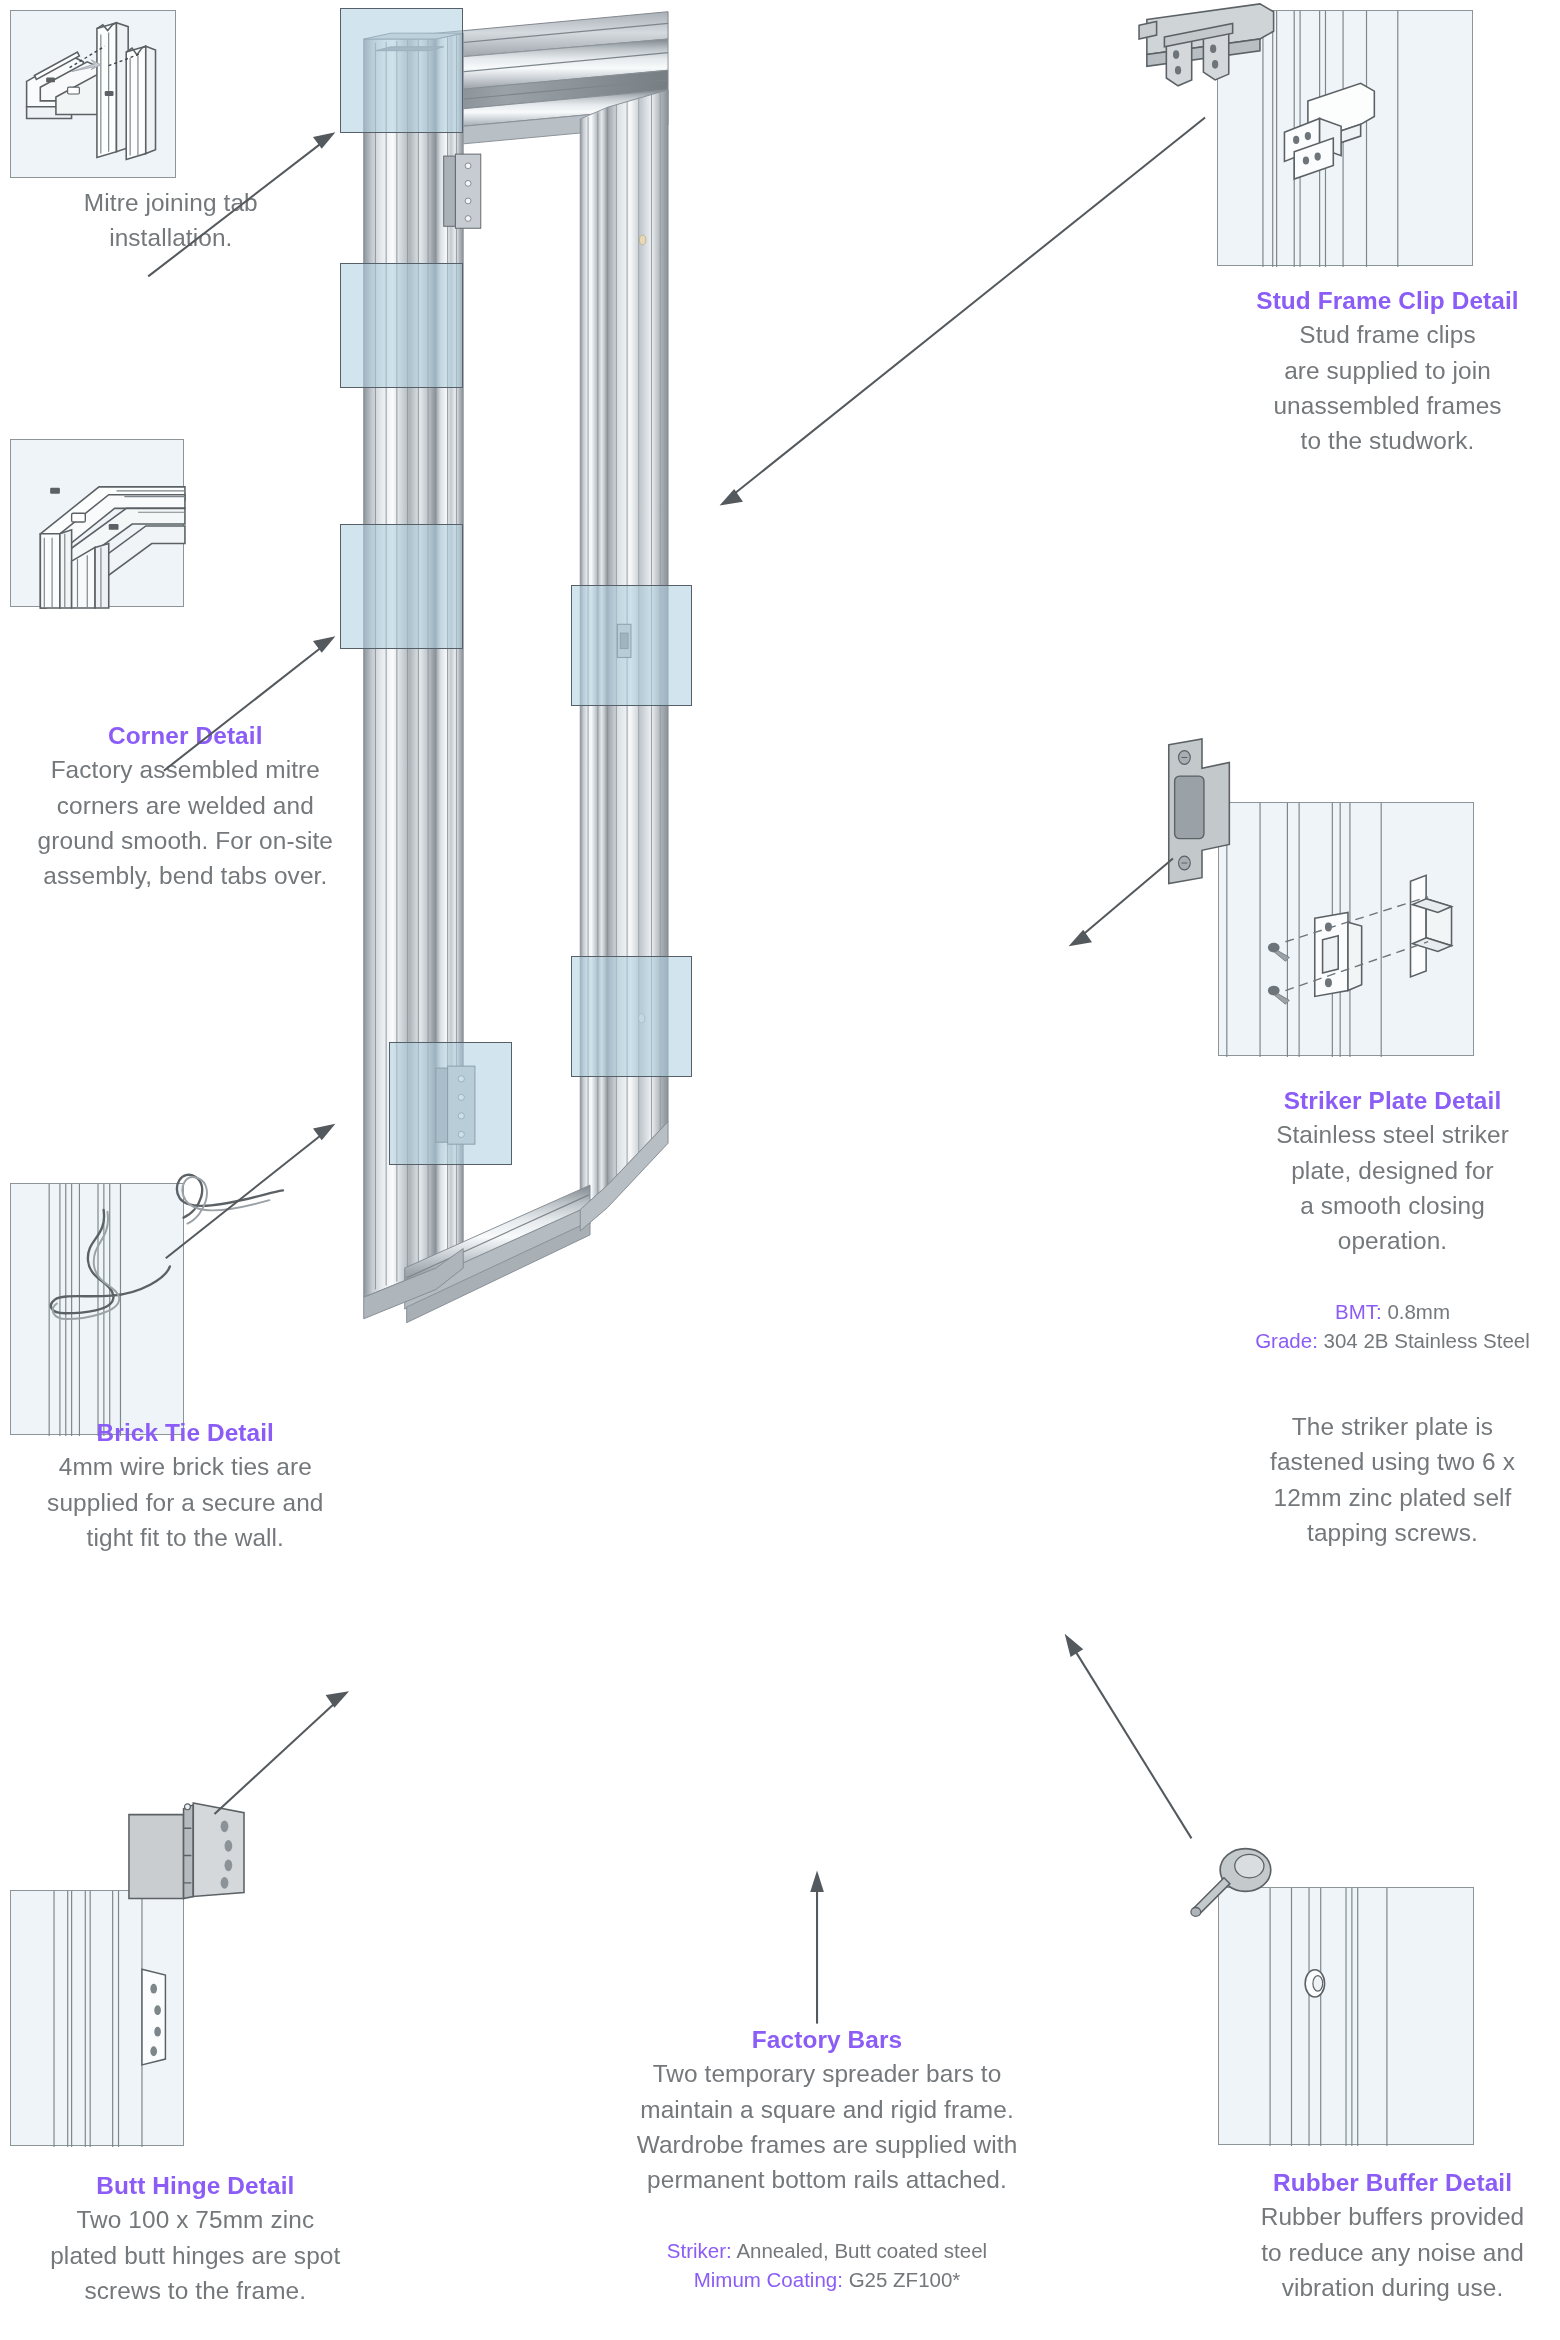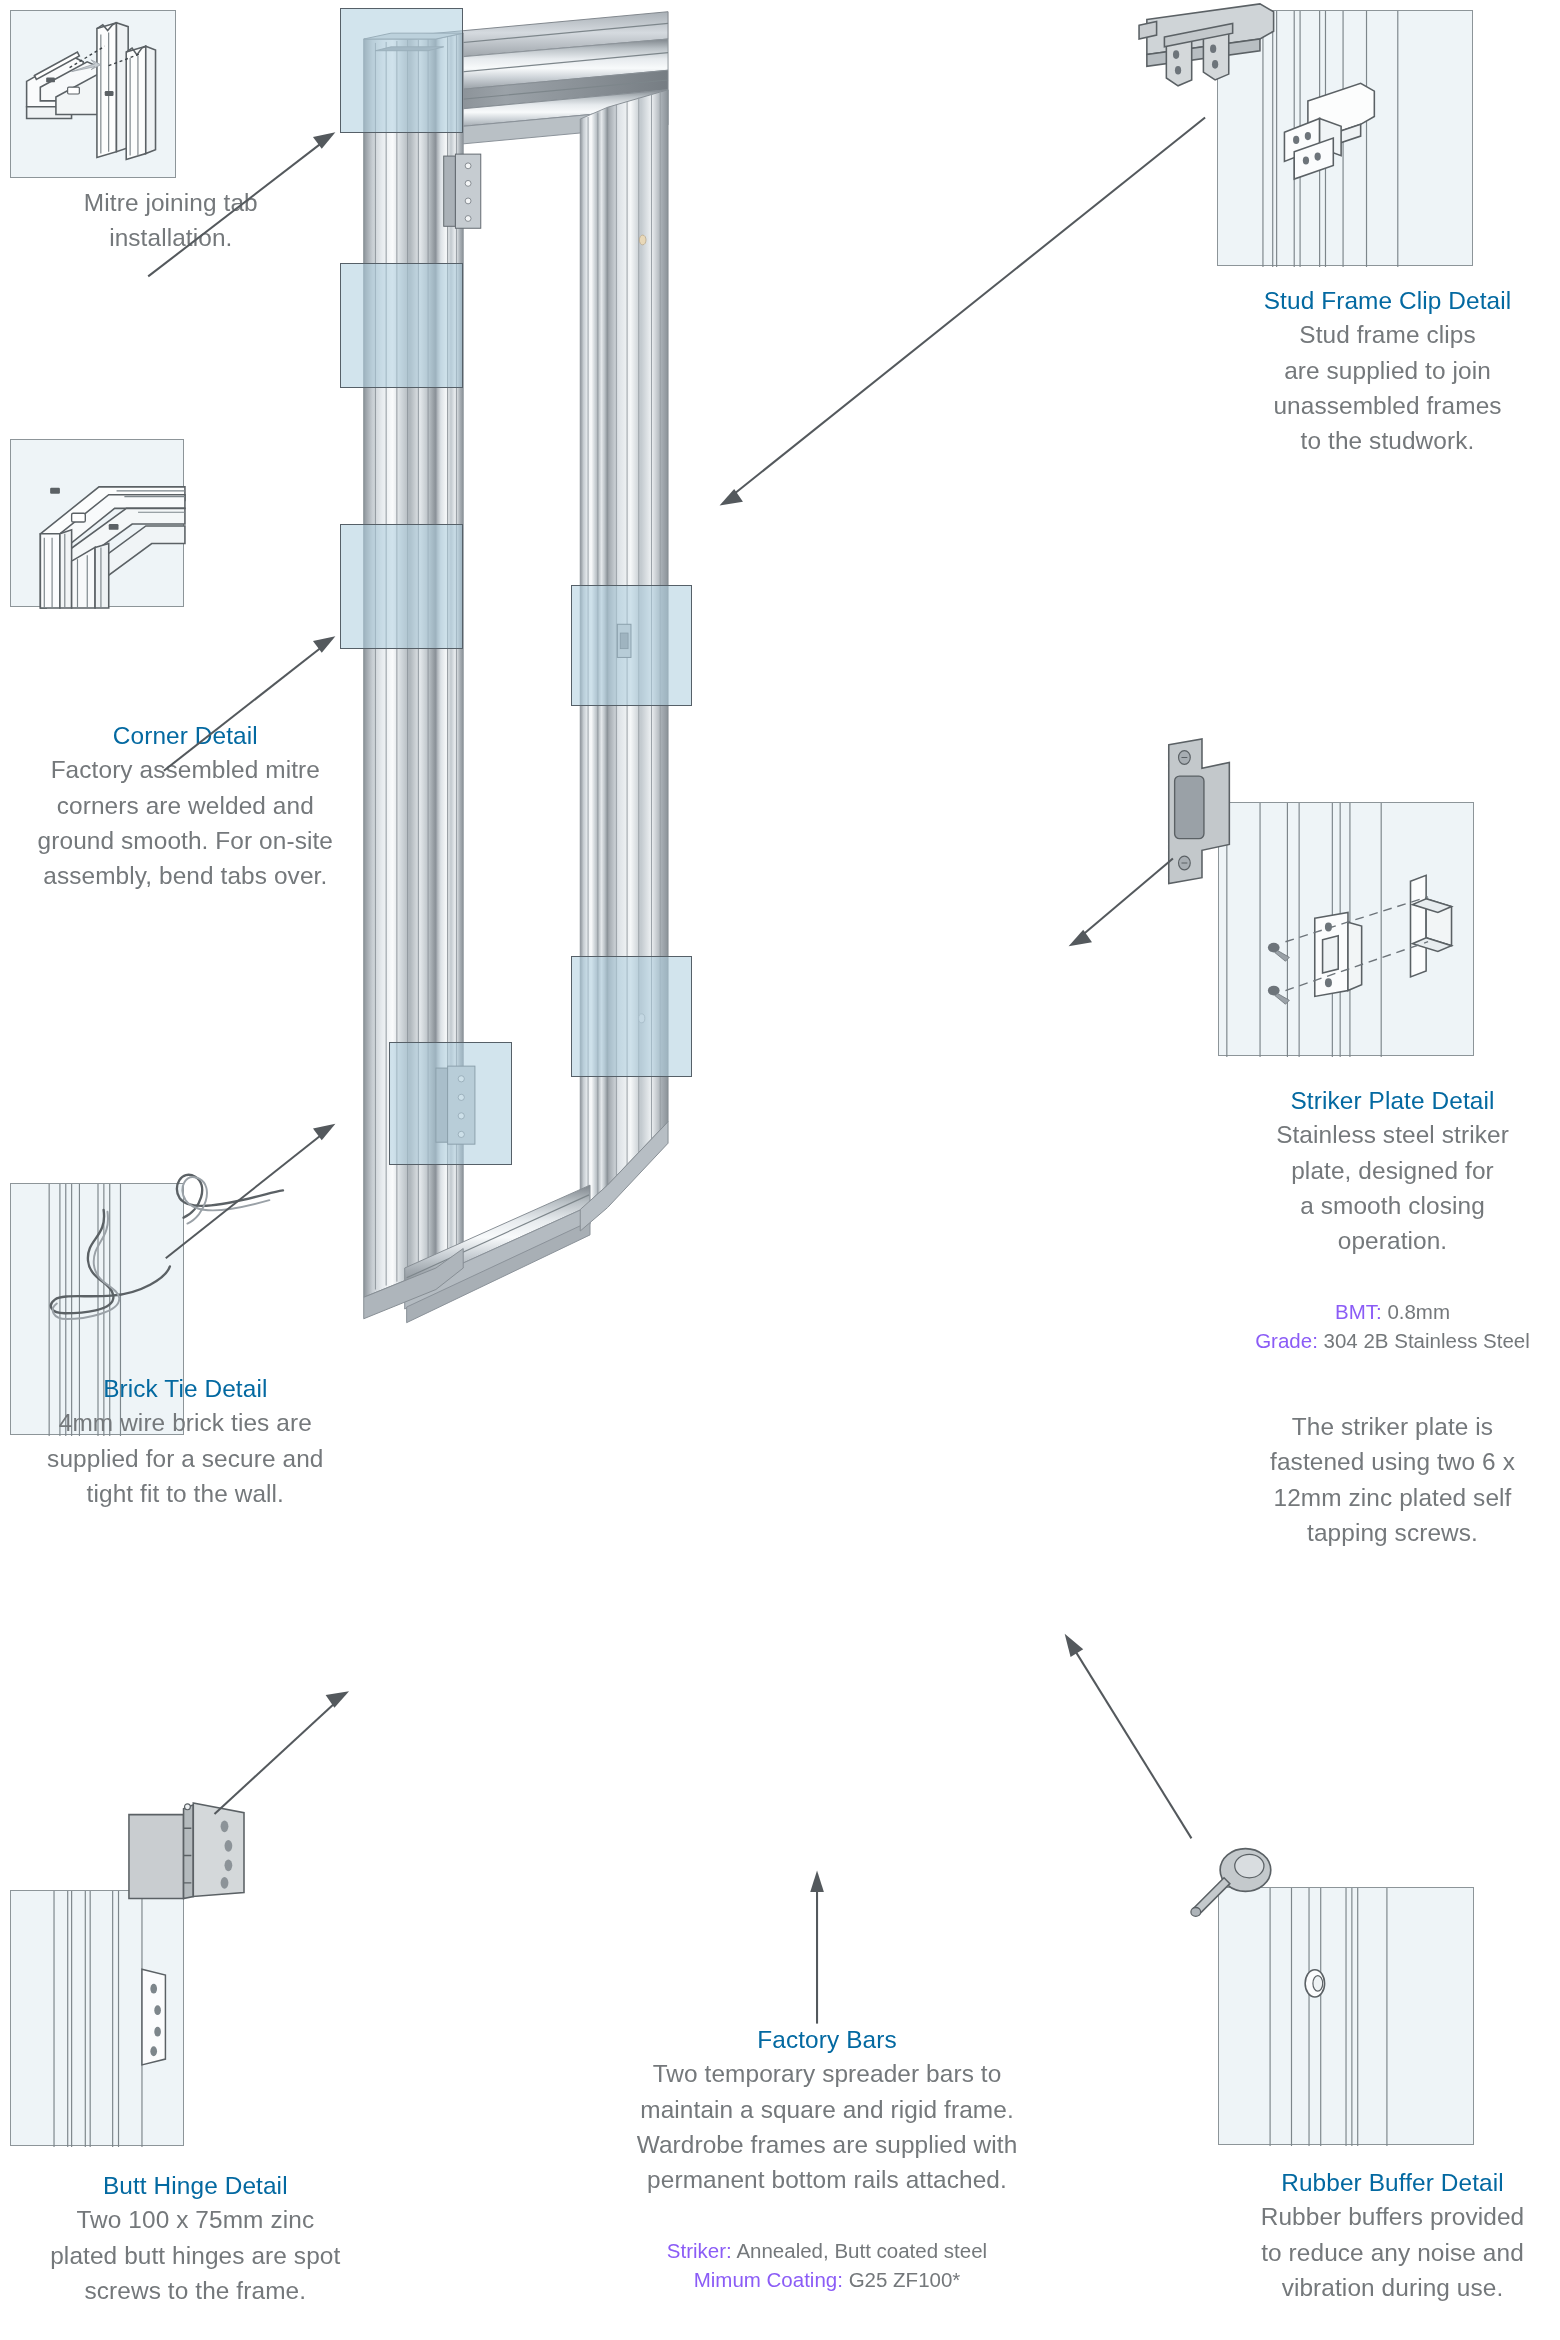--- a/index.html
+++ b/index.html
@@ -10,21 +10,21 @@
     color:#6c6f72;
     position:relative;
     overflow:hidden;
   }
   .stage { position:absolute; inset:0; width:1560px; height:2341px; }
   .abs { position:absolute; }
 
   
   .txt { position:absolute;text-align:center; }
   .txt h3 {
-    font-size:24.4px; font-weight:normal; color:#0369a1;
+    font-size:24.4px; font-weight:bold; color:#8b5cf6;
     line-height:1.32; letter-spacing:0.1px;
   }
   .txt p {
     font-size:24.4px; font-weight:normal; color:#74787b;
     line-height:1.45; letter-spacing:0.1px;
   }
   .spec { font-size:20.5px; line-height:1.42; color:#74787b; }
   .spec b { color:#8b5cf6; font-weight:normal; }
 
   
@@ -272,21 +272,21 @@
 
   <div class="abs" style="left:9.8px;top:1122px;width:273px;height:322px;">
     <svg width="273" height="322" viewBox="0 0 280 330">
       <path d="M178,98 C196,90 204,64 190,56 C176,48 166,66 174,78 C182,90 210,88 262,74 C274,71 280,70 280,70" fill="none" stroke="#5b6165" stroke-width="2.4" stroke-linecap="round"></path>
       <path d="M182,104 C200,96 210,66 194,58 C180,51 172,68 180,80 C190,94 216,94 266,80" fill="none" stroke="#9aa1a7" stroke-width="2" stroke-linecap="round"></path>
       <path d="M96,90 C100,118 78,120 80,142 C82,162 104,164 106,178 C108,194 72,196 56,196 C42,196 38,188 46,182 C54,176 78,180 104,178 C134,176 160,160 164,148" fill="none" stroke="#5b6165" stroke-width="2.4" stroke-linecap="round"></path>
       <path d="M100,92 C104,120 84,124 86,146 C88,166 110,168 112,180 C114,196 74,202 58,202 C44,202 40,192 48,186" fill="none" stroke="#9aa1a7" stroke-width="2" stroke-linecap="round"></path>
     </svg>
   </div>
 
-  <div class="txt" style="left:9.8px;top:1373px;width:351px;">
+  <div class="txt" style="left:9.8px;top:1417px;width:351px;">
     <h3>Brick Tie Detail</h3>
     <p>4mm wire brick ties are</p>
     <p>supplied for a secure and</p>
     <p>tight fit to the wall.</p>
   </div>
 
   <div class="panel" style="left:9.8px;top:1890px;width:174px;height:256px;">
     <svg width="174" height="256" viewBox="0 0 178 262">
       <g class="ln-thin" stroke="#5b6165" stroke-width="1.5">
         <line x1="44" y1="0" x2="44" y2="262"></line>

